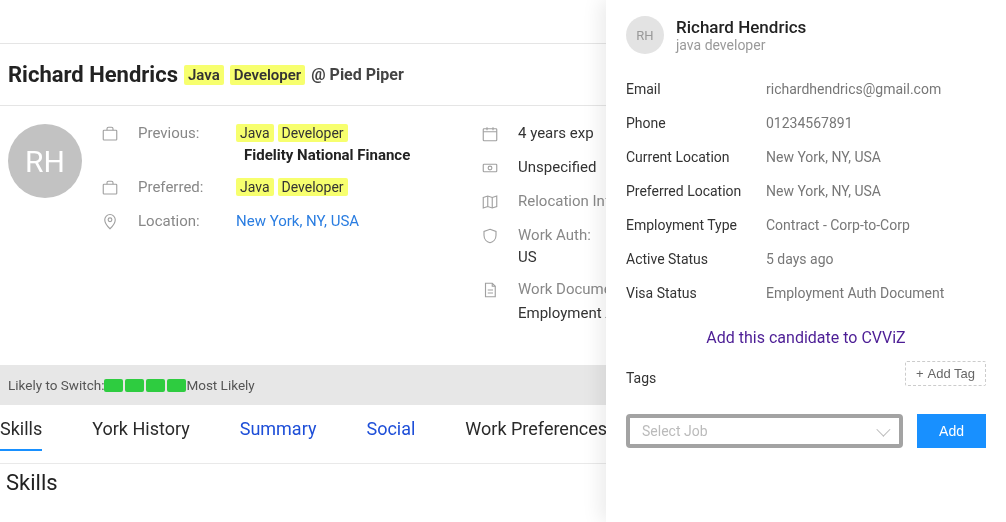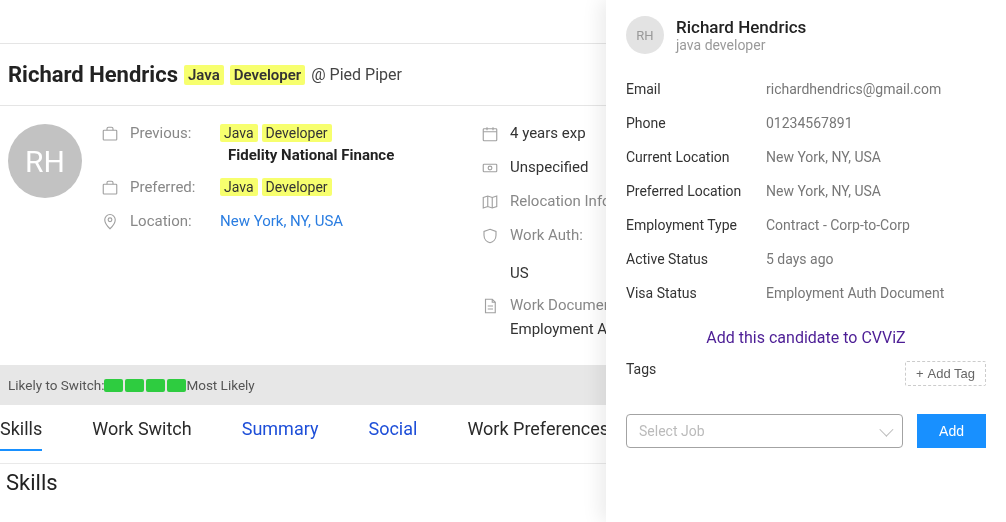--- a/index.html
+++ b/index.html
@@ -34,41 +34,41 @@
   }
   .title-row {
     display:flex; align-items:center; gap:6px; flex-wrap:wrap;
   }
   .title-name { font-size:22px; font-weight:700; color:#222; }
   .tag-hl {
     background:#f7ff6e;
     font-size:15px; font-weight:600; padding:1px 4px;
     border-radius:2px;
   }
-  .at-company { font-size:16px; font-weight:400; color:#444; }
+  .at-company { font-size:16px; font-weight:700; color:#444; }
 
   .profile-grid {
     display:flex;
     align-items:flex-start;
     padding: 18px 8px 40px 8px;
   }
   .avatar-lg {
     width:74px; height:74px; border-radius:50%;
     background:#c2c2c2; color:#fff;
     display:flex; align-items:center; justify-content:center;
     font-size:30px; font-weight:400;
     margin-right:18px;
     flex-shrink:0;
   }
   .cols { display:flex; gap:20px; flex:1; }
   .col { display:flex; flex-direction:column; gap:14px; }
   .col-a { flex:0 0 360px; }
   .col-b { flex:1; }
 
-  .info-row { display:flex; align-items:flex-start; gap:10px; font-size:15px; }
+  .info-row { display:flex; align-items:flex-start; gap:18px; font-size:15px; }
   .icon-slot {
     width:20px; height:20px; flex-shrink:0;
     color:#a0a0a0;
     display:flex; align-items:center; justify-content:center;
   }
   .icon-slot svg { width:18px; height:18px; stroke:#a0a0a0; fill:none; stroke-width:1.5; }
   .label-muted { color:#888; min-width:80px; }
   .val-strong { font-weight:700; color:#222;margin-left:8px; }
   .val-normal { color:#333; }
   .val-link { color:#2a7de1; }
@@ -150,41 +150,41 @@
   .info-label { width:140px; color:#333; }
   .info-val { flex:1; color:#777; }
 
   .add-section {
     text-align:center;
     font-size:16px;
     color:#4c1d95;
     margin:18px 0 14px 0;
   }
   .tags-row {
-    display:flex; align-items:flex-start; justify-content:space-between;
+    display:flex; align-items:flex-end; justify-content:space-between;
     margin-bottom:28px;
   }
   .tags-label { font-size:14px; color:#333; }
   .add-tag-btn {
     border:1px dashed #ccc;
     background:#fff;
     padding:4px 10px;
     font-size:13px;
     color:#666;
     cursor:pointer;
     border-radius:2px;
     display:flex; align-items:center; gap:4px;
   }
 
   .job-row {
     display:flex; gap:14px; align-items:center;
   }
   .select-job {
     flex:1;
-    border:1px solid #a3a3a3;
+    border:4px solid #a3a3a3;
     border-radius:4px;
     height:34px;
     display:flex; align-items:center;
     justify-content:space-between;
     padding:0 12px;
     color:#bbb;
     font-size:14px;
     cursor:pointer;
   }
   .add-btn {
@@ -294,21 +294,21 @@
           <span class="label-muted">Relocation Info:</span>
         </div>
         <div class="info-row" style="align-items:flex-start;">
           <span class="icon-slot">
             <svg viewBox="0 0 24 24">
                 <path d="M12 3l8 3v5c0 5-3.5 9-8 10-4.5-1-8-5-8-10V6l8-3z"></path>
               </svg>
           </span>
           <span>
             <div class="label-muted">Work Auth:</div>
-            <div class="val-normal" style="margin-top:20px;">US</div>
+            <div class="val-normal" style="margin-top:4px;">US</div>
           </span>
         </div>
         <div class="info-row" style="align-items:flex-start;">
           <span class="icon-slot">
             <svg viewBox="0 0 24 24">
                 <path d="M6 3h9l4 4v14H6z"></path>
                 <path d="M15 3v4h4M9 12h7M9 16h7"></path>
               </svg>
           </span>
           <span>
@@ -326,21 +326,21 @@
       <span class="seg on"></span>
         <span class="seg on"></span>
         <span class="seg on"></span>
         <span class="seg on"></span>
     </span>
     <span>Most Likely</span>
   </div>
 
   <div class="tabs">
     <span class="tab active">Skills</span>
-    <span class="tab dark">Work Switch</span>
+    <span class="tab dark">York History</span>
     <span class="tab">Summary</span>
     <span class="tab">Social</span>
     <span class="tab dark">Work Preferences</span>
   </div>
 
   <div class="section-title">Skills</div>
 </div>
 
 <div class="panel">
   <div class="panel-head">

